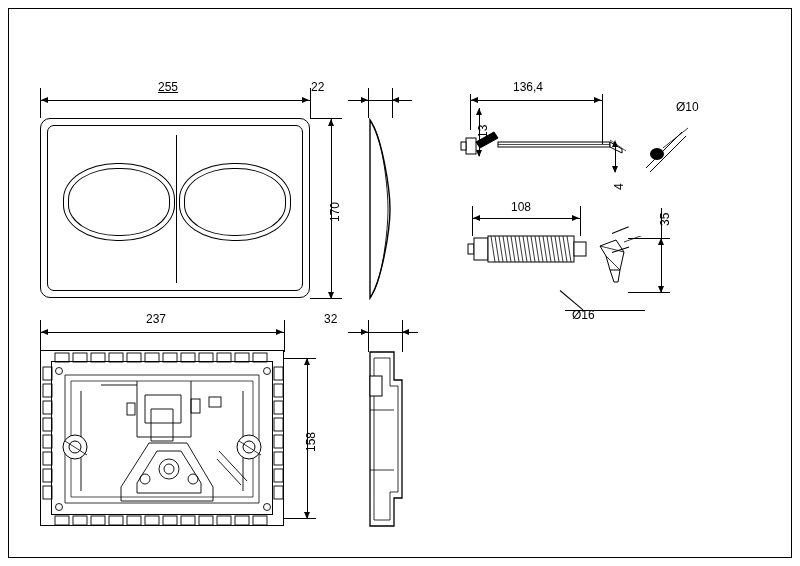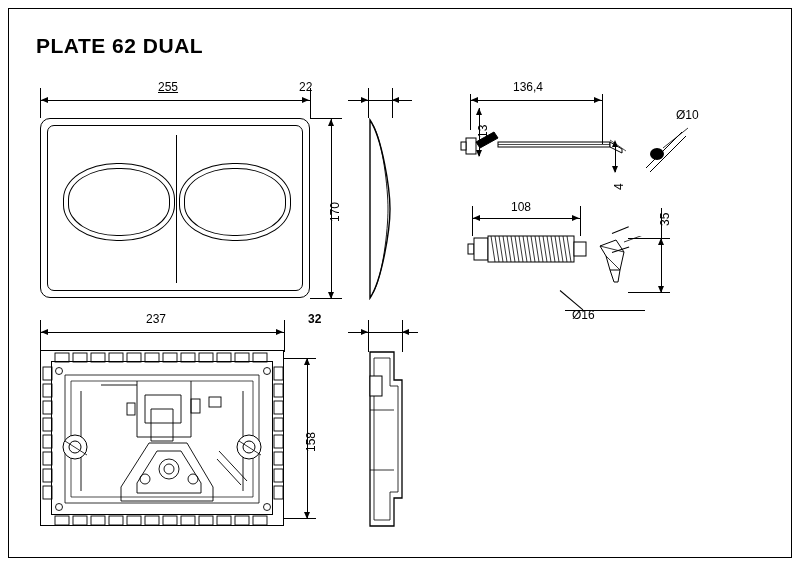--- a/index.html
+++ b/index.html
@@ -129,21 +129,20 @@
   
   .sketch{position:absolute;}
 </style>
 </head>
 <body>
 
 <div id="sheet">
 
   <div class="border"></div>
 
-  <div class="title">PLATE 62 DUAL</div>
 
   <div class="plate">
     <div class="plate-inner"></div>
     <div class="divider"></div>
     <div class="btn btn-l">
         <i></i>
       </div>
     <div class="btn btn-r">
         <i></i>
       </div>
@@ -168,21 +167,21 @@
       <path d="M2,2 C14,20 22,70 22,91 C22,112 14,162 2,180 Z" fill="#fff" stroke="#000" stroke-width="1.4"></path>
       <path d="M5,7 C15,25 20,70 20,91 C20,112 15,157 5,175" fill="none" stroke="#000" stroke-width="0.9"></path>
     </svg>
   </div>
 
   <div class="ln vl" style="left:368px;top:88px;height:30px;"></div>
   <div class="ln vl" style="left:392px;top:88px;height:30px;"></div>
   <div class="ln hl" style="left:348px;top:100px;width:64px;"></div>
   <div class="arrow-r" style="left:361px;top:97px;"></div>
   <div class="arrow-l" style="left:392px;top:97px;"></div>
-  <div class="dim" style="left:299px;top:80px;text-align:center;">22</div>
+  <div class="dim" style="left:311px;top:80px;text-align:center;">22</div>
 
   <div class="sketch" style="left:460px;top:120px;width:180px;height:70px;">
     <svg width="180" height="70" viewBox="0 0 180 70">
 
       <rect x="6" y="18" width="10" height="16" fill="#fff" stroke="#000" stroke-width="1"></rect>
       <rect x="1" y="22" width="5" height="8" fill="#fff" stroke="#000" stroke-width="1"></rect>
 
       <path d="M16,22 L34,12 L38,18 L20,28 Z" fill="#000" stroke="#000" stroke-width="1"></path>
 
       <rect x="38" y="22" width="112" height="5" fill="#fff" stroke="#000" stroke-width="1"></rect>
@@ -211,21 +210,21 @@
   <div class="dim v" style="left:612px;top:190px;">4</div>
 
   <div class="sketch" style="left:636px;top:126px;width:80px;height:50px;">
     <svg width="80" height="50" viewBox="0 0 80 50">
       <line x1="10" y1="42" x2="46" y2="6" stroke="#000" stroke-width="1"></line>
       <line x1="14" y1="46" x2="50" y2="10" stroke="#000" stroke-width="1"></line>
       <ellipse cx="21" cy="28" rx="7" ry="6" fill="#000"></ellipse>
       <line x1="27" y1="22" x2="52" y2="2" stroke="#000" stroke-width="0.8"></line>
     </svg>
   </div>
-  <div class="dim" style="left:676px;top:100px;margin-top:8px;">Ø10</div>
+  <div class="dim" style="left:676px;top:100px;">Ø10</div>
 
   <div class="sketch" style="left:466px;top:232px;width:140px;height:48px;">
     <svg width="140" height="48" viewBox="0 0 140 48">
 
       <rect x="2" y="12" width="6" height="10" fill="#fff" stroke="#000" stroke-width="1"></rect>
       <rect x="8" y="6" width="14" height="22" fill="#fff" stroke="#000" stroke-width="1"></rect>
 
       <rect x="22" y="4" width="86" height="26" fill="#fff" stroke="#000" stroke-width="1"></rect>
       <g stroke="#000" stroke-width="0.8">
         <line x1="25" y1="4" x2="29" y2="30"></line>
@@ -405,15 +404,15 @@
       <line x1="2" y1="60" x2="26" y2="60" stroke="#000" stroke-width="0.8"></line>
       <line x1="2" y1="120" x2="26" y2="120" stroke="#000" stroke-width="0.8"></line>
     </svg>
   </div>
 
   <div class="ln vl" style="left:368px;top:320px;height:32px;"></div>
   <div class="ln vl" style="left:402px;top:320px;height:32px;"></div>
   <div class="ln hl" style="left:348px;top:332px;width:70px;"></div>
   <div class="arrow-r" style="left:361px;top:329px;"></div>
   <div class="arrow-l" style="left:402px;top:329px;"></div>
-  <div class="dim" style="left:308px;top:312px;font-weight:bold;">32</div>
+  <div class="dim" style="left:324px;top:312px;">32</div>
 
 </div>
 
 </body></html>

